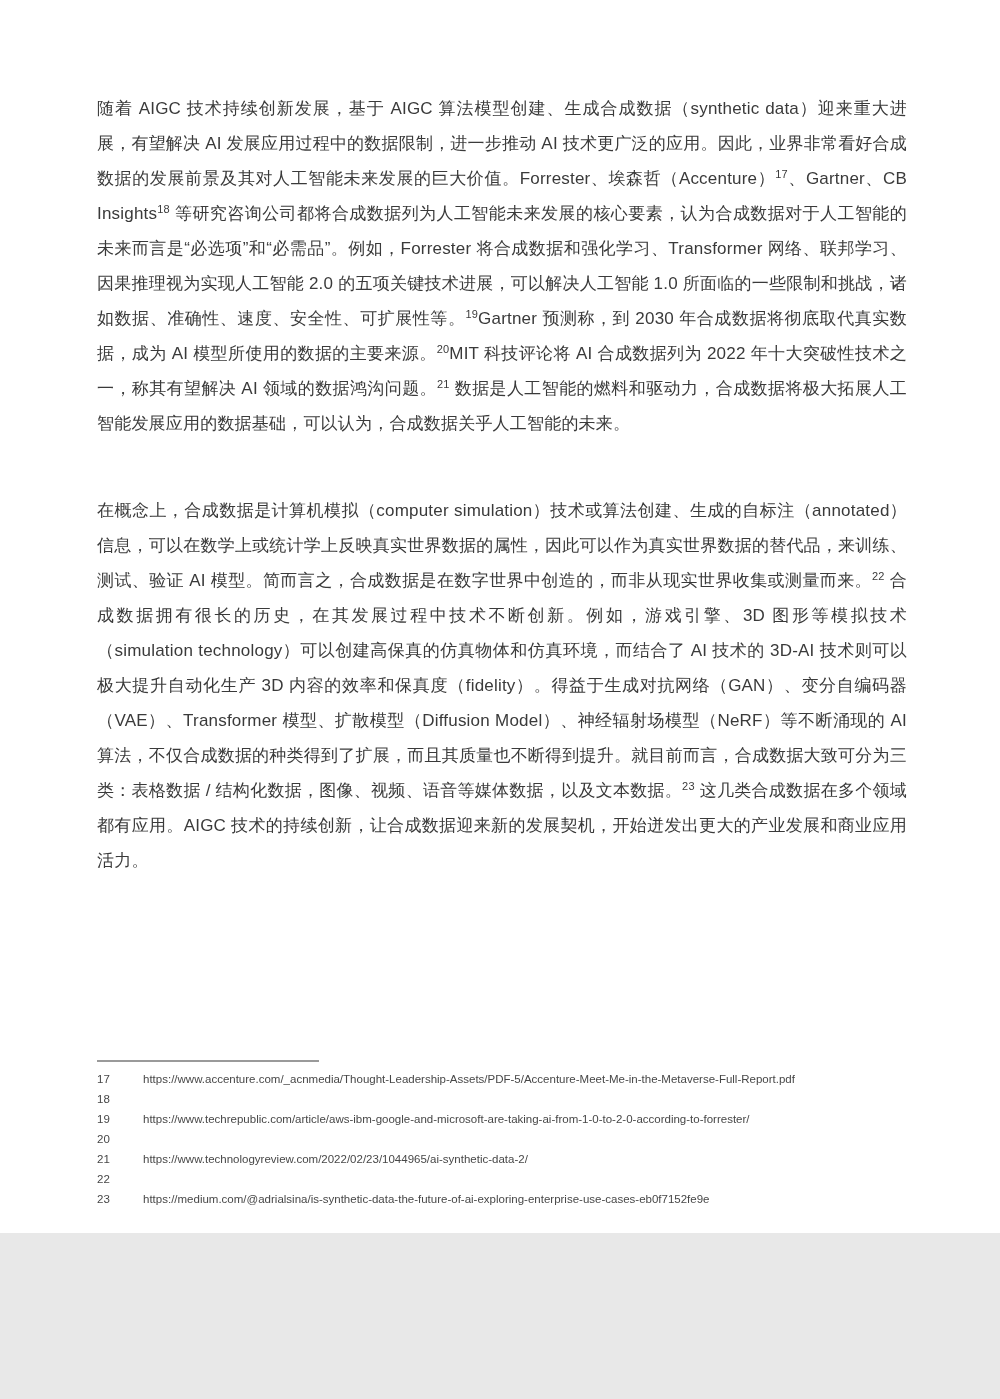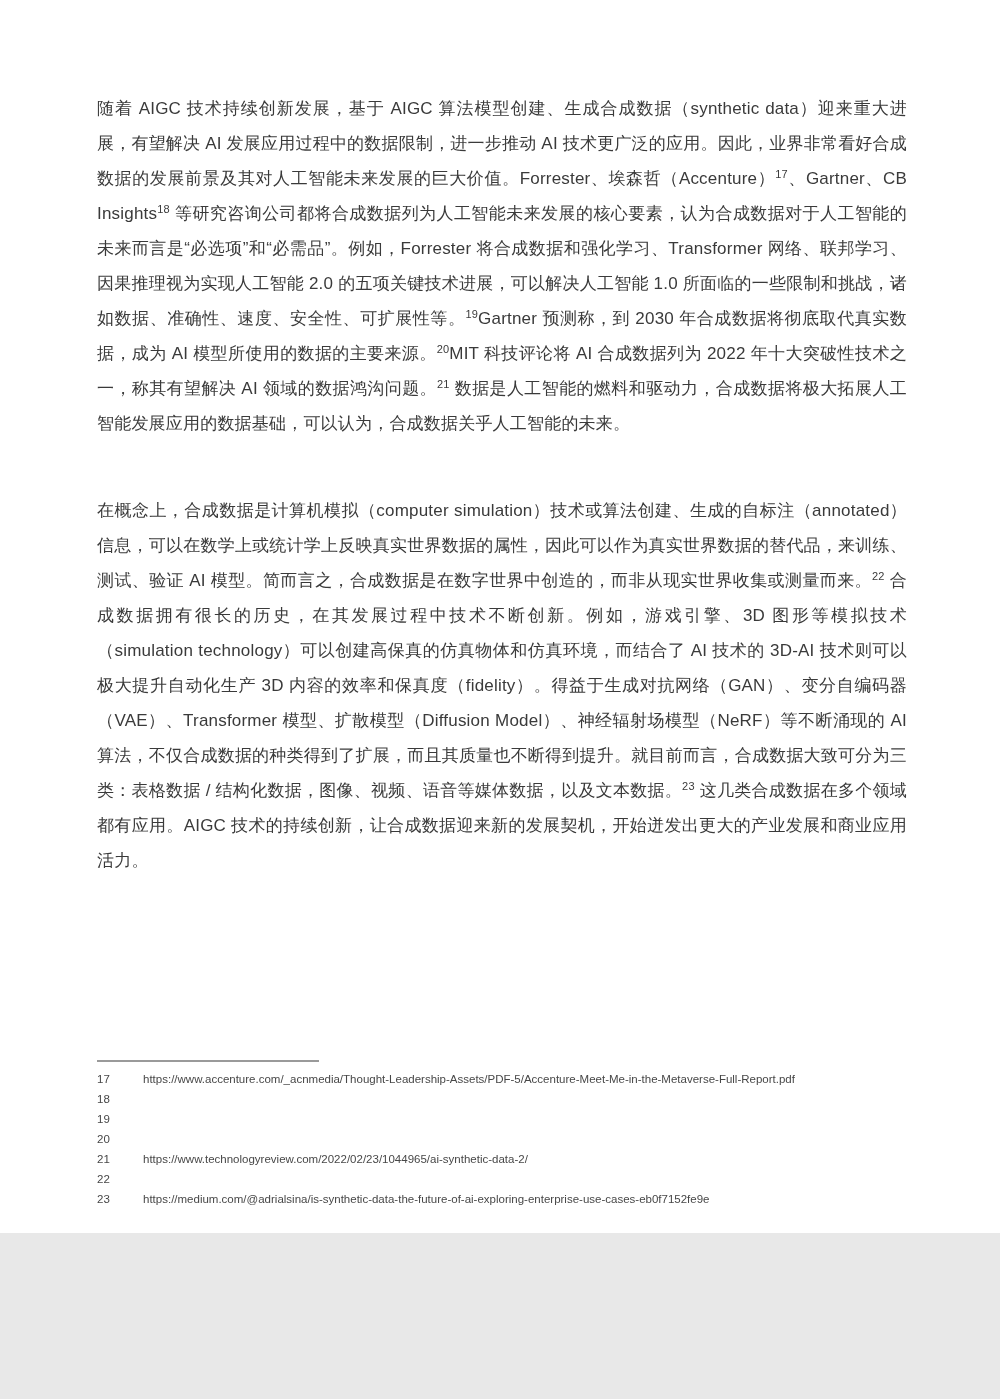--- a/index.html
+++ b/index.html
@@ -77,20 +77,21 @@
     <div class="fn-list">
         <div class="fn-row">
           <span class="fn-num">17</span>
           <span class="fn-url">https://www.accenture.com/_acnmedia/Thought-Leadership-Assets/PDF-5/Accenture-Meet-Me-in-the-Metaverse-Full-Report.pdf</span>
         </div>
         <div class="fn-row">
           <span class="fn-num">18</span>
         </div>
         <div class="fn-row">
           <span class="fn-num">19</span>
+          <span class="fn-url">https://www.techrepublic.com/article/aws-ibm-google-and-microsoft-are-taking-ai-from-1-0-to-2-0-according-to-forrester/</span>
         </div>
         <div class="fn-row">
           <span class="fn-num">20</span>
         </div>
         <div class="fn-row">
           <span class="fn-num">21</span>
           <span class="fn-url">https://www.technologyreview.com/2022/02/23/1044965/ai-synthetic-data-2/</span>
         </div>
         <div class="fn-row">
           <span class="fn-num">22</span>

